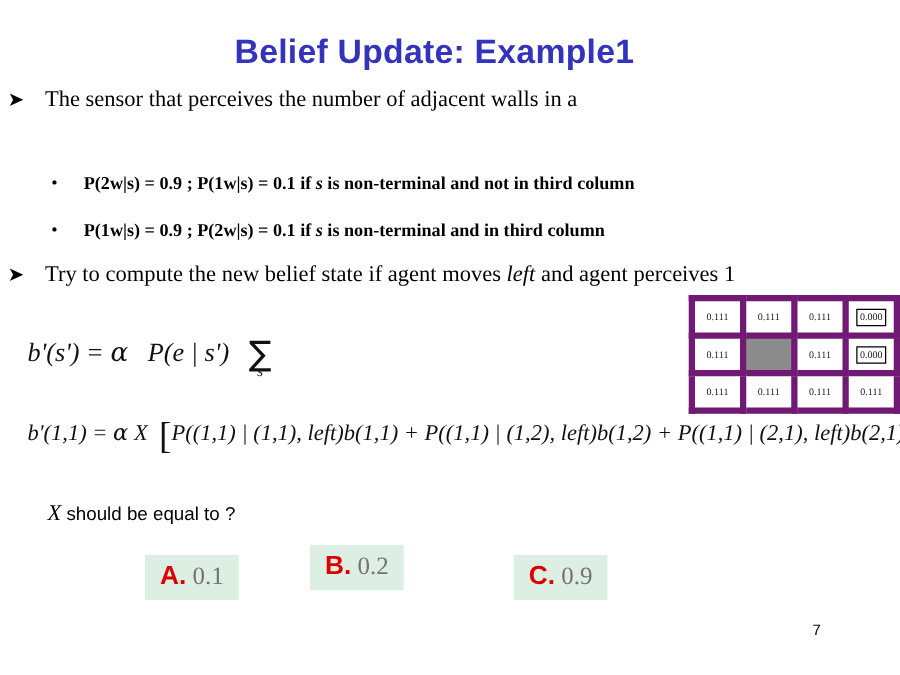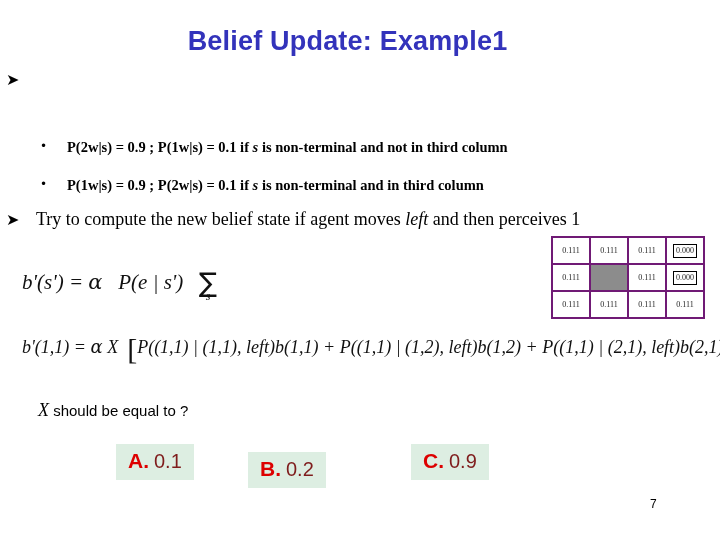--- a/index.html
+++ b/index.html
@@ -136,21 +136,21 @@
   #belief-grid {
     position: absolute;
     top: 236px;
     left: 551px;
     border-collapse: collapse;
     border: 1.5px solid #000;
   }
   #belief-grid td {
     width: 36px;
     height: 25px;
-    border: 2px solid #701a75;
+    border: 5px solid #701a75;
     text-align: center;
     vertical-align: middle;
     font-family: "Liberation Serif", serif;
     font-size: 8px;
     color: #222;
     padding: 0;
     background: #fff;
     margin-top: 22px;
   }
   #belief-grid td.wall {
@@ -186,27 +186,27 @@
     padding: 5px 12px 7px 12px;
     white-space: nowrap;
   }
   .answer .letter {
     font-family: "Liberation Sans", sans-serif;
     font-weight: bold;
     font-size: 21px;
     color: #dd0000;
   }
   .answer .value {
-    font-family: Liberation Sans, sans-serif;
+    font-family: Liberation Serif, serif;
     font-size: 20px;
-    color: #7f1d1d;
+    color: #737373;
     margin-left: 5px;
   }
   #answer-a { top: 444px; left: 116px; }
-  #answer-b { top: 452px; left: 248px; }
+  #answer-b { top: 436px; left: 248px; }
   #answer-c { top: 444px; left: 411px; }
 
   
   #footer-course {
     position: absolute;
     top: 497px;
     left: 294px;
     font-family: "Liberation Sans", sans-serif;
     font-size: 12px;
     color: #1d4ed8;
@@ -222,37 +222,37 @@
   }
 </style>
 </head>
 <body>
 
 <div id="slide-title">Belief Update: Example1</div>
 
 <div class="bullet1" id="bullet-sensor">
   <span class="marker">➤</span>
   <span class="btext">
-    <br>
+    <span>The sensor that perceives the number of adjacent walls in a</span><br>
   </span>
 </div>
 
 <div class="bullet2" id="bullet-prob-a">
   <span class="marker2">•</span>
   <span class="btext2"><span>P(2w|s) = 0.9 ;  P(1w|s) = 0.1 if </span><span class="it">s</span><span> is non-terminal and not in third column</span></span>
 </div>
 
 <div class="bullet2" id="bullet-prob-b">
   <span class="marker2">•</span>
   <span class="btext2"><span>P(1w|s) = 0.9 ; P(2w|s) = 0.1 if </span><span class="it">s</span><span> is non-terminal and in third column</span></span>
 </div>
 
 <div class="bullet1" id="bullet-try">
   <span class="marker">➤</span>
-  <span class="btext"><span>Try to compute the new belief state if agent </span><span class="bd">moves </span><span class="bd it">left</span><span> and then </span><span class="bd">perceives 1</span><br></span>
+  <span class="btext"><span>Try to compute the new belief state if agent </span><span class="bd">moves </span><span class="bd it">left</span><span> and agent </span><span class="bd">perceives 1</span><br></span>
 </div>
 
 <div class="equation" id="equation-1">
   <span>b'(s') = </span><span class="alpha">α</span>&nbsp;&nbsp;&nbsp;<span>P(e | s')</span>&nbsp;&nbsp;&nbsp;<span class="sum"><span>∑</span><span class="sub">s</span></span>
 </div>
 
 <div class="equation" id="equation-2">
   <span>b'(1,1) = </span><span class="alpha">α</span><span> X </span>&nbsp;<span class="bigbr">[</span><span>P((1,1) | (1,1), left)b(1,1) + P((1,1) | (1,2), left)b(1,2) + P((1,1) | (2,1), left)b(2,1)</span>
 </div>
 

